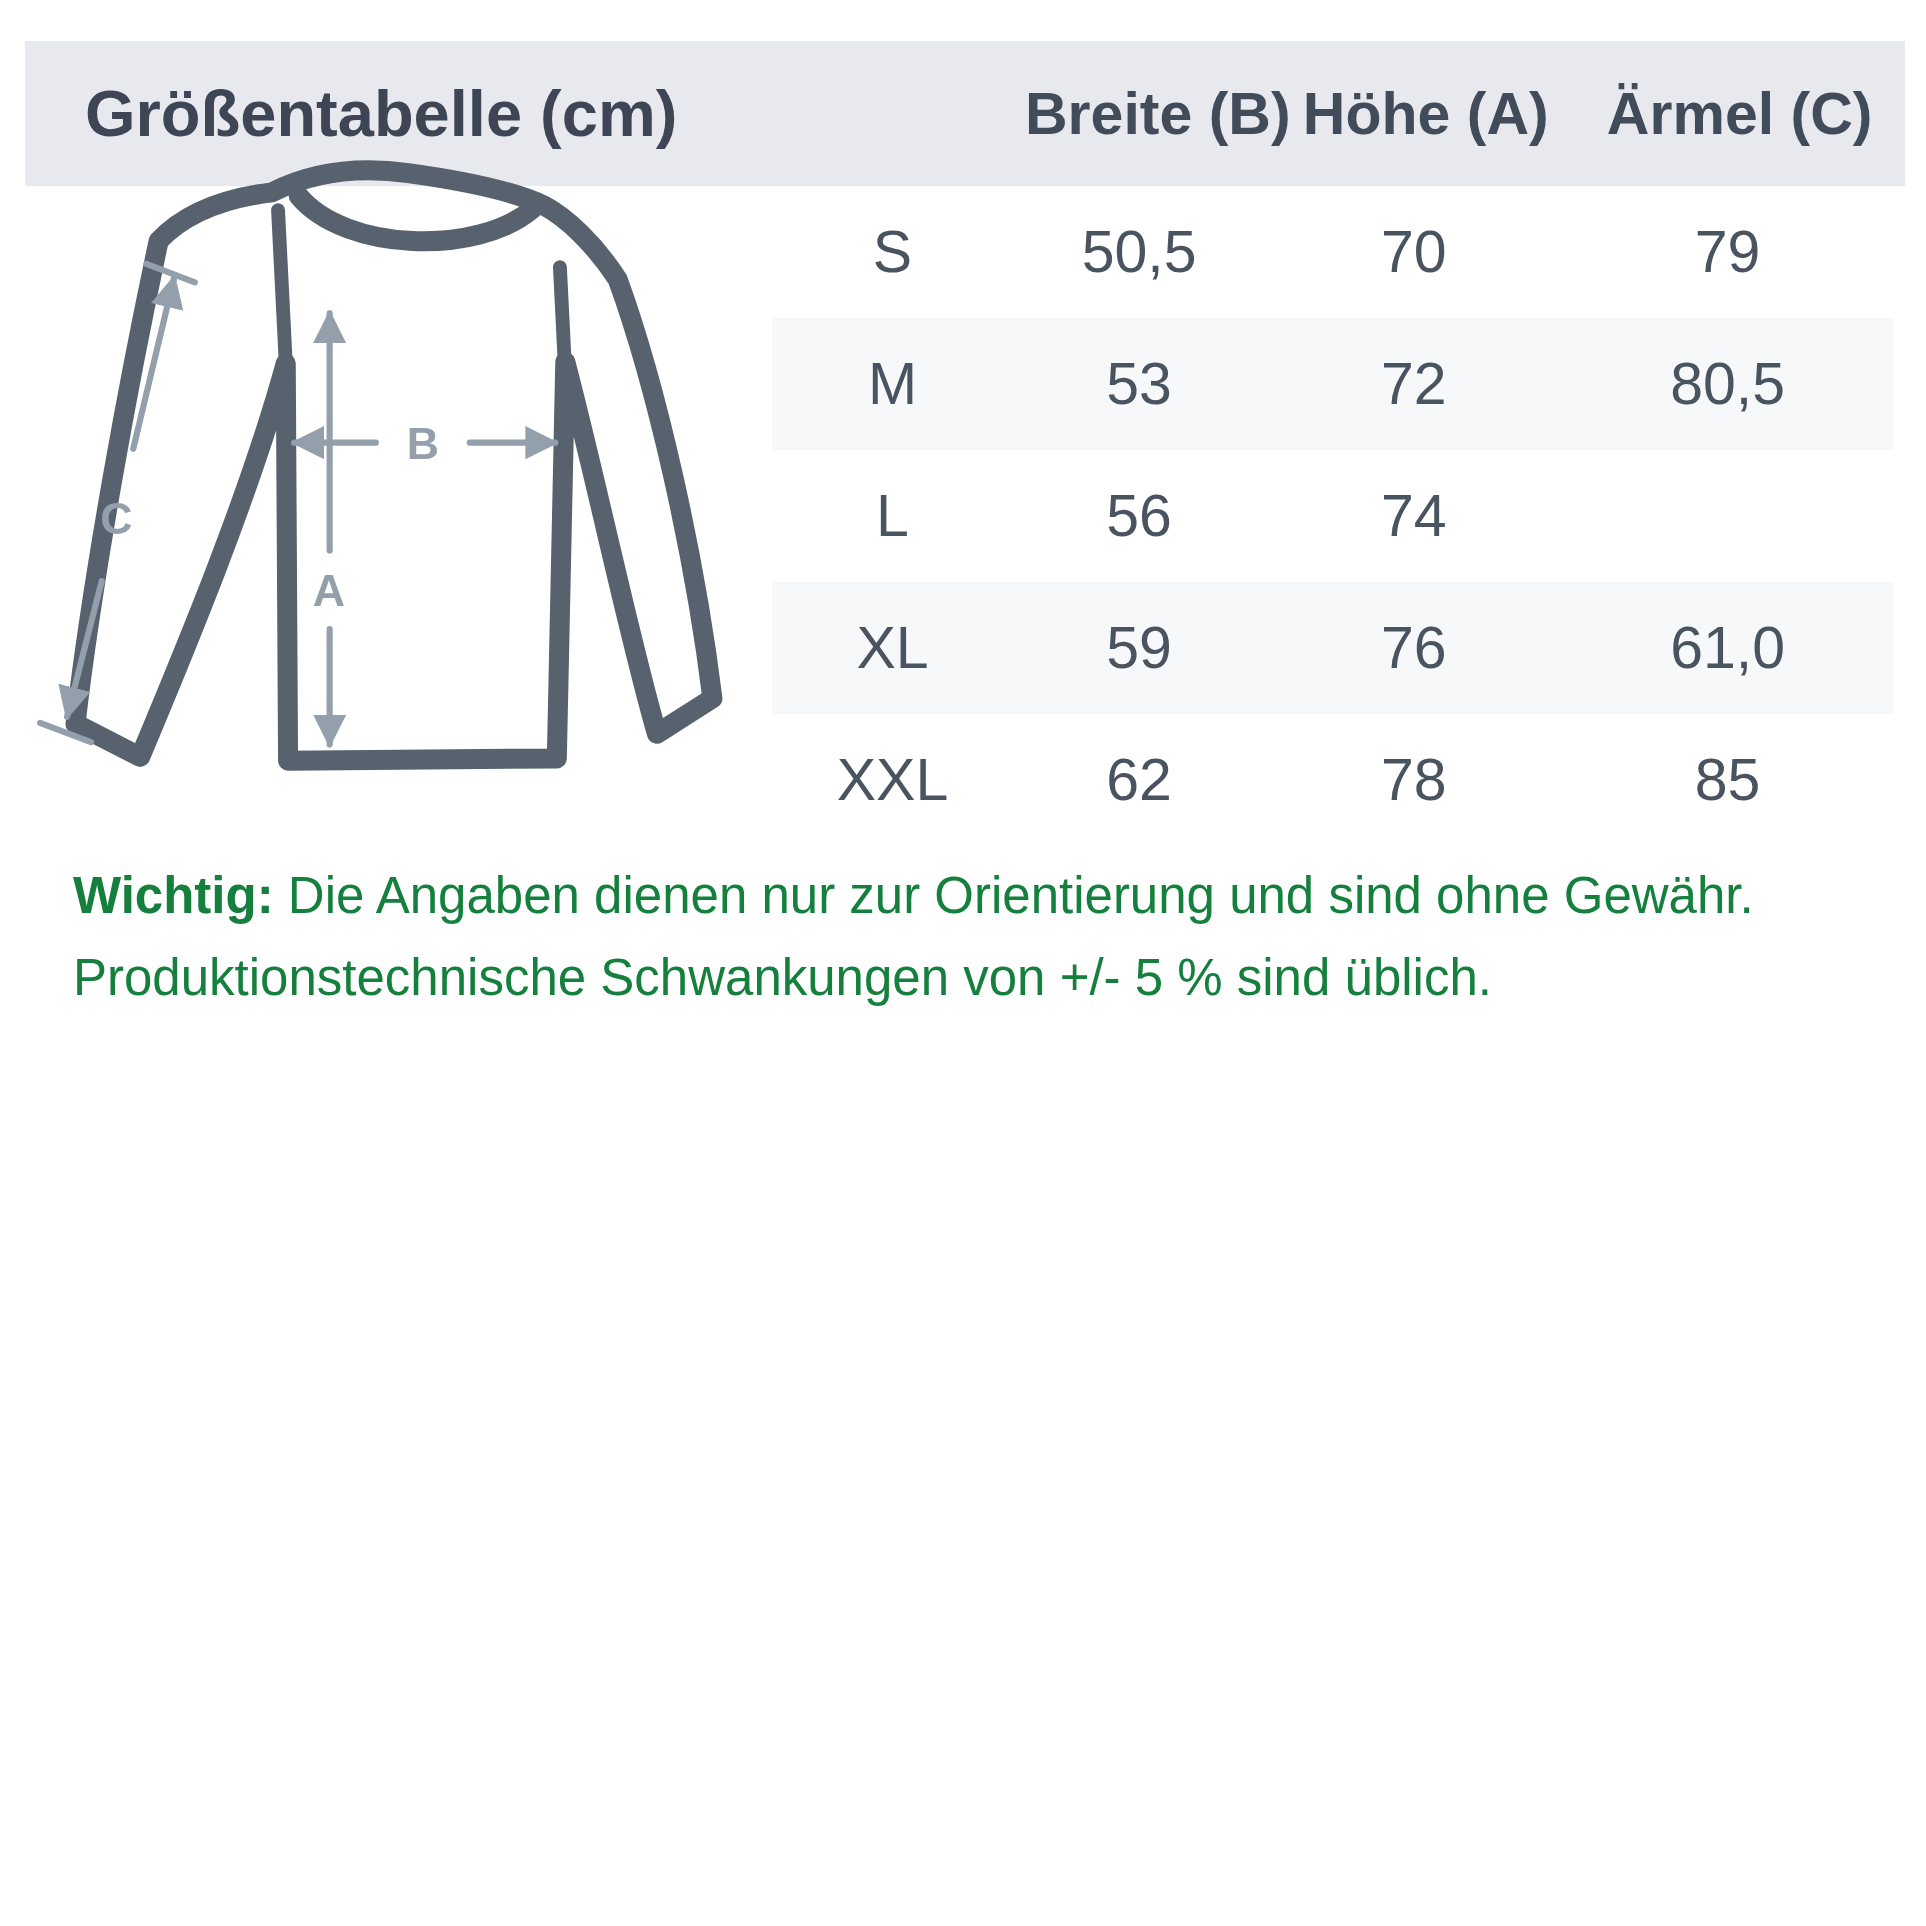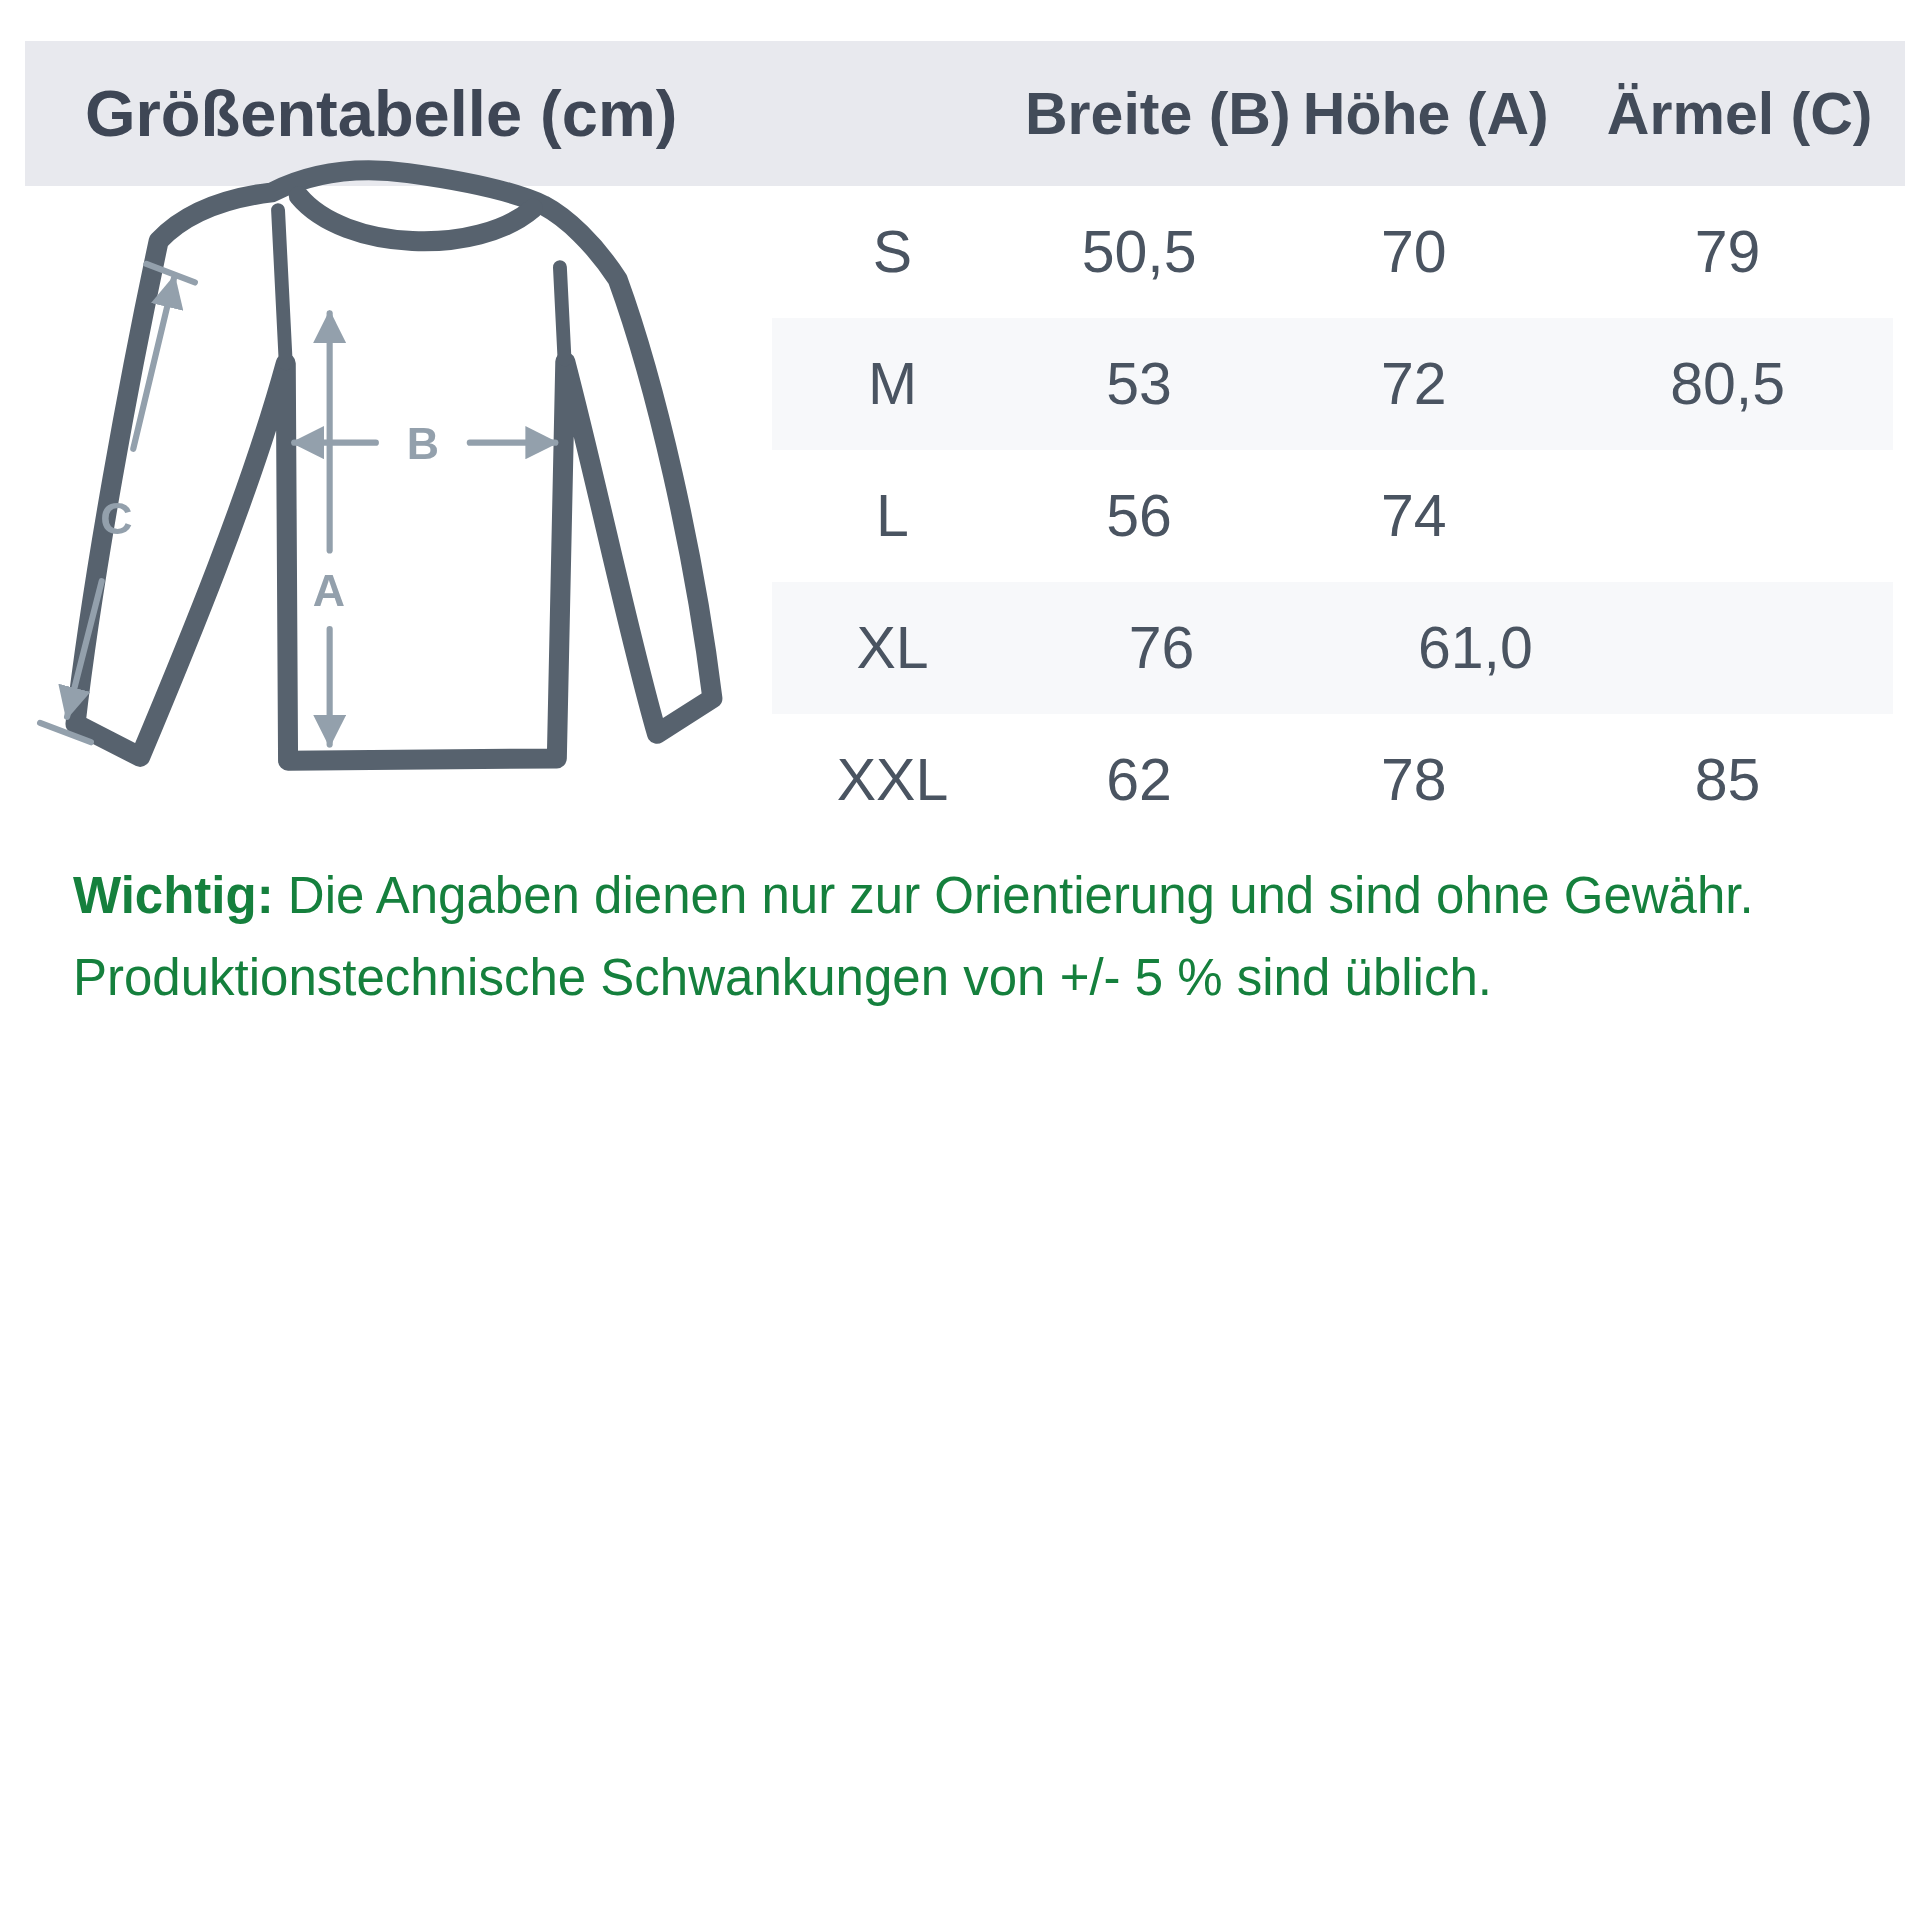--- a/index.html
+++ b/index.html
@@ -88,20 +88,21 @@
       <div class="cell c-h">72</div>
       <div class="cell c-c">80,5</div>
     </div>
     <div class="row">
       <div class="cell c-size">L</div>
       <div class="cell c-b">56</div>
       <div class="cell c-h">74</div>
     </div>
     <div class="row">
       <div class="cell c-size">XL</div>
+      <div class="cell c-b">59</div>
       <div class="cell c-h">76</div>
       <div class="cell c-c">61,0</div>
     </div>
     <div class="row">
       <div class="cell c-size">XXL</div>
       <div class="cell c-b">62</div>
       <div class="cell c-h">78</div>
       <div class="cell c-c">85</div>
     </div>
   </div>

